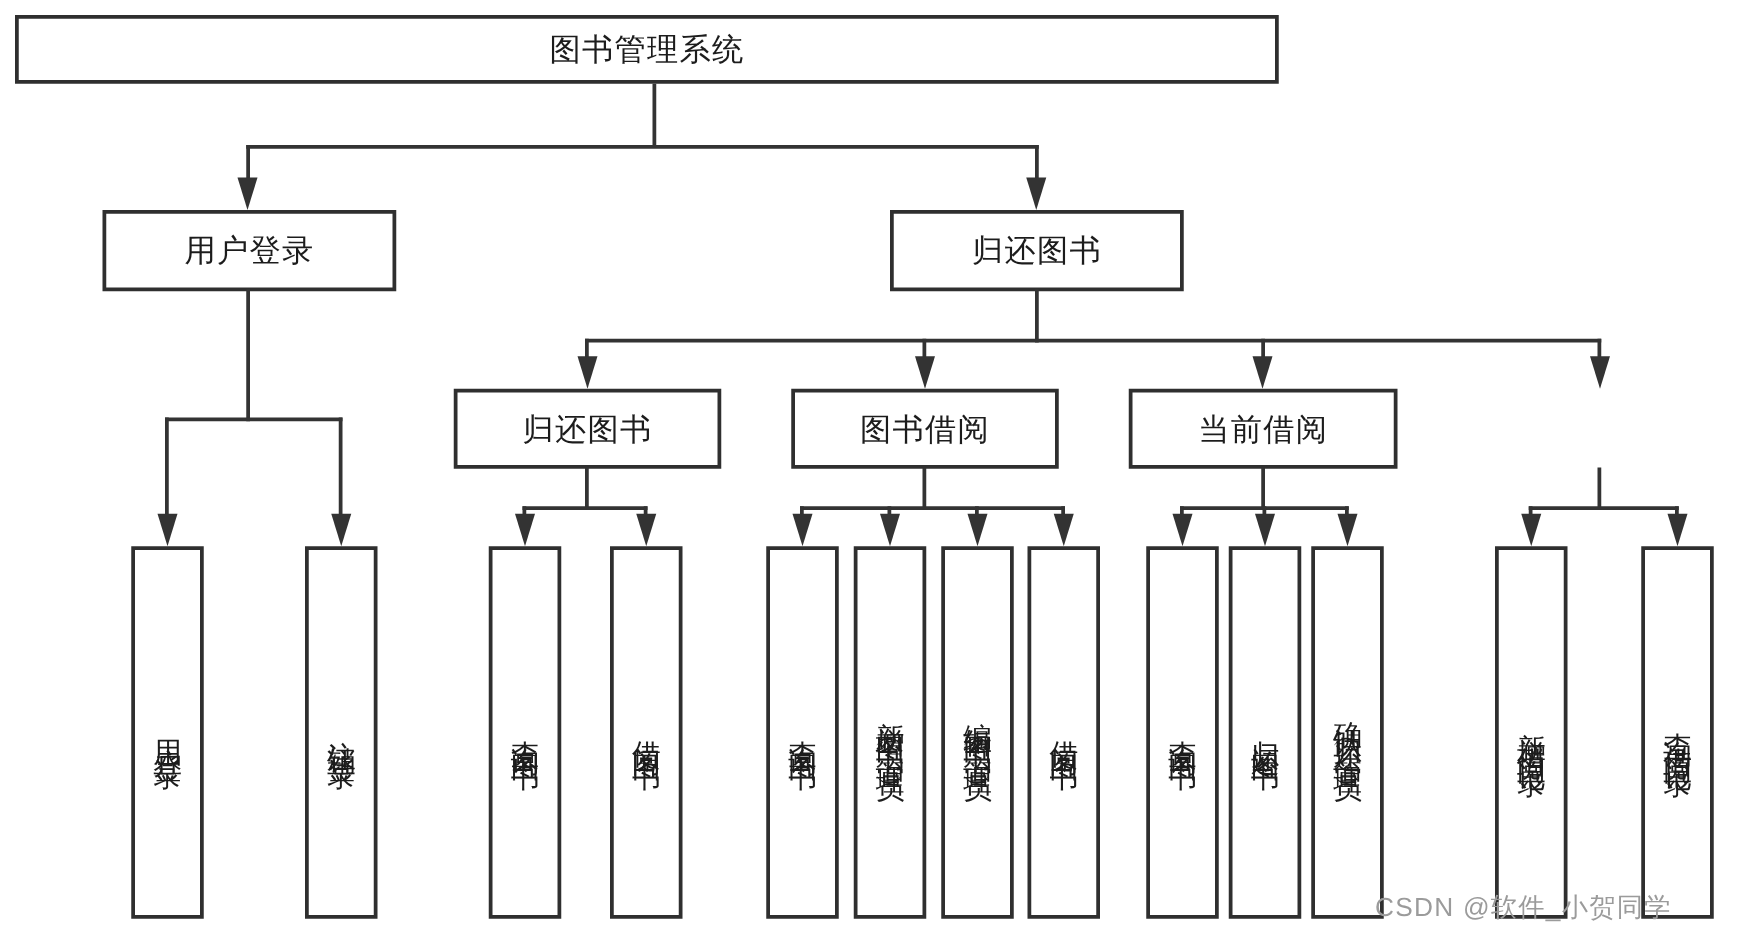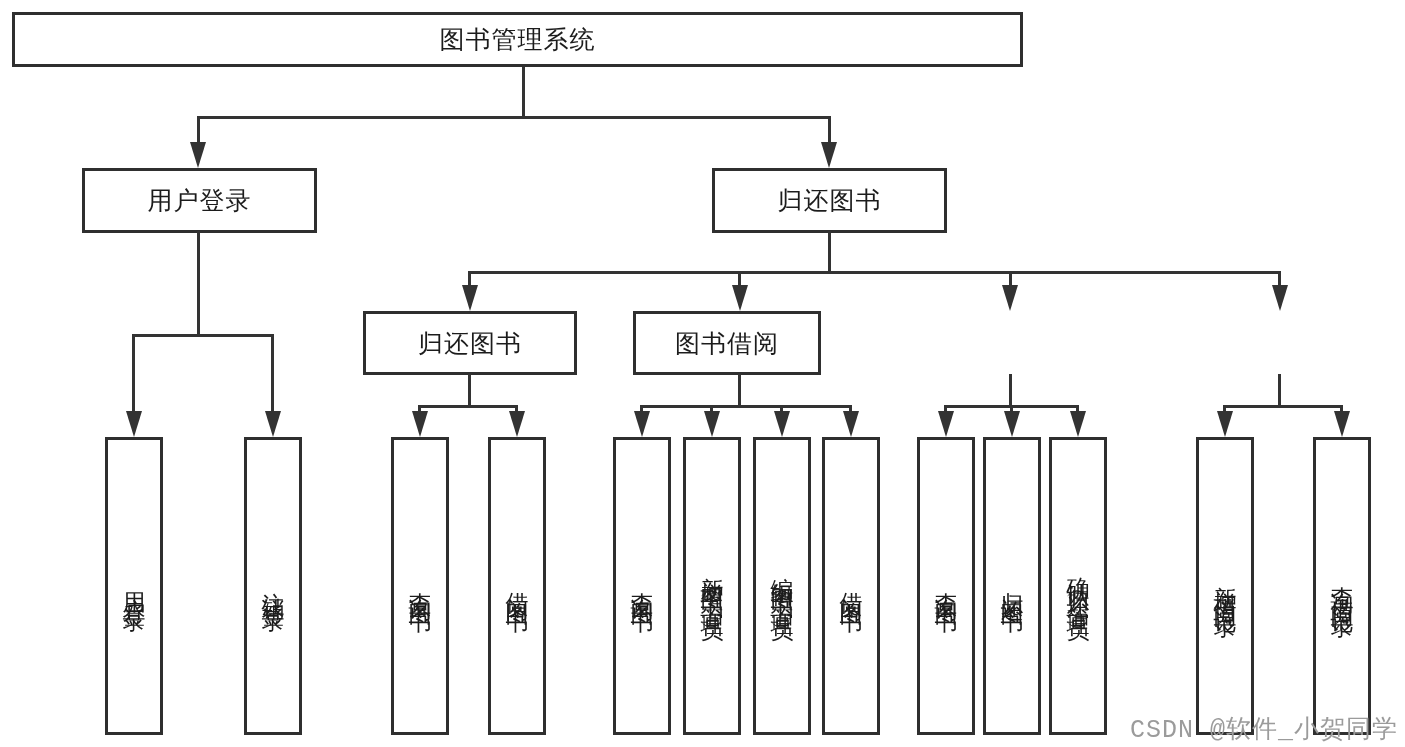--- a/index.html
+++ b/index.html
@@ -22,22 +22,22 @@
     font-size:23px;color:#1c1c1c;letter-spacing:6px;line-height:1;
   }
   .hl{position:absolute;height:3px;background:#333333;}
   .vl{position:absolute;width:3px;background:#333333;}
   .arrow{
     position:absolute;width:0;height:0;
     border-left:8px solid transparent;border-right:8px solid transparent;
     border-top:26px solid #333333;
   }
   .watermark{
-    position:absolute;left:1100px;top:712px;width:298px;text-align:right;
-    font-size:25px;color:#9b9b9b;letter-spacing:1px;white-space:nowrap;font-family:Liberation Mono, monospace;
+    position:absolute;left:1100px;top:712px;width:298px;text-align:left;
+    font-size:21px;color:#9b9b9b;letter-spacing:1px;white-space:nowrap;
   }
 </style>
 </head>
 <body>
 
 <div id="canvas">
 
   <div class="box" style="left:12px;top:12px;width:1011px;height:55px;">
     <span>图书管理系统</span>
   </div>
@@ -70,22 +70,25 @@
   <div class="vl" style="left:1009px;top:271px;height:17px;"></div>
   <div class="vl" style="left:1278px;top:271px;height:17px;"></div>
   <div class="arrow" style="left:462px;top:285px;"></div>
   <div class="arrow" style="left:732px;top:285px;"></div>
   <div class="arrow" style="left:1002px;top:285px;"></div>
   <div class="arrow" style="left:1272px;top:285px;"></div>
 
   <div class="box" style="left:363px;top:311px;width:214px;height:64px;">
     <span>归还图书</span>
   </div>
-  <div class="box" style="left:633px;top:311px;width:188px;height:64px;">
+  <div class="box" style="left:633px;top:311px;width:214px;height:64px;">
     <span>图书借阅</span>
+  </div>
+  <div class="box" style="left:903px;top:311px;width:215px;height:64px;">
+    <span>当前借阅</span>
   </div>
 
   <div class="vl" style="left:468px;top:374px;height:34px;"></div>
   <div class="hl" style="left:418px;top:405px;width:100px;"></div>
   <div class="vl" style="left:418px;top:405px;height:10px;"></div>
   <div class="vl" style="left:515px;top:405px;height:10px;"></div>
   <div class="arrow" style="left:412px;top:411px;"></div>
   <div class="arrow" style="left:509px;top:411px;"></div>
 
   <div class="vl" style="left:738px;top:374px;height:34px;"></div>

